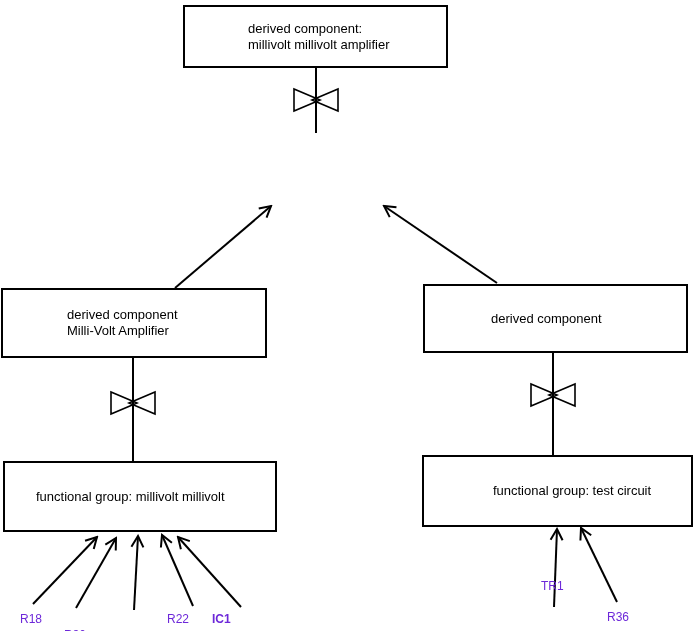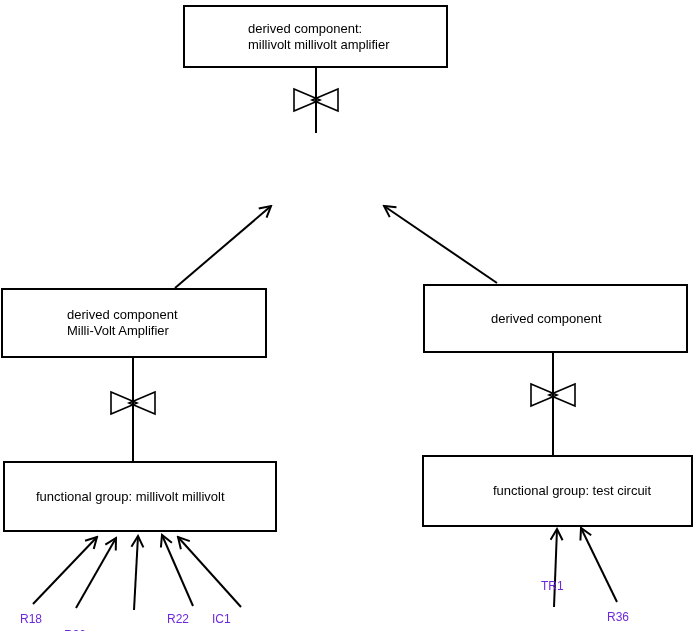--- a/index.html
+++ b/index.html
@@ -48,21 +48,21 @@
     position: absolute;
     font-size: 12px;
     line-height: 15px;
     color: #6d28d9;
     white-space: nowrap;
   }
   .lbl-r18 { left: 20px;  top: 612px; }
   .lbl-r30 { left: 64px;  top: 628px; }
   .lbl-r26 { left: 116px; top: 640px; }
   .lbl-r22 { left: 167px; top: 612px; }
-  .lbl-ic1 { left: 212px; top: 612px; }
+  .lbl-ic1 { left: 212px; top: 612px; font-weight: bold; }
   .lbl-tr1 { left: 541px; top: 579px; }
   .lbl-r36 { left: 607px; top: 610px; }
 </style>
 </head>
 <body>
 
 <div id="canvas">
 
   <svg id="wires" viewBox="0 0 698 631" xmlns="http://www.w3.org/2000/svg">
     <defs>

